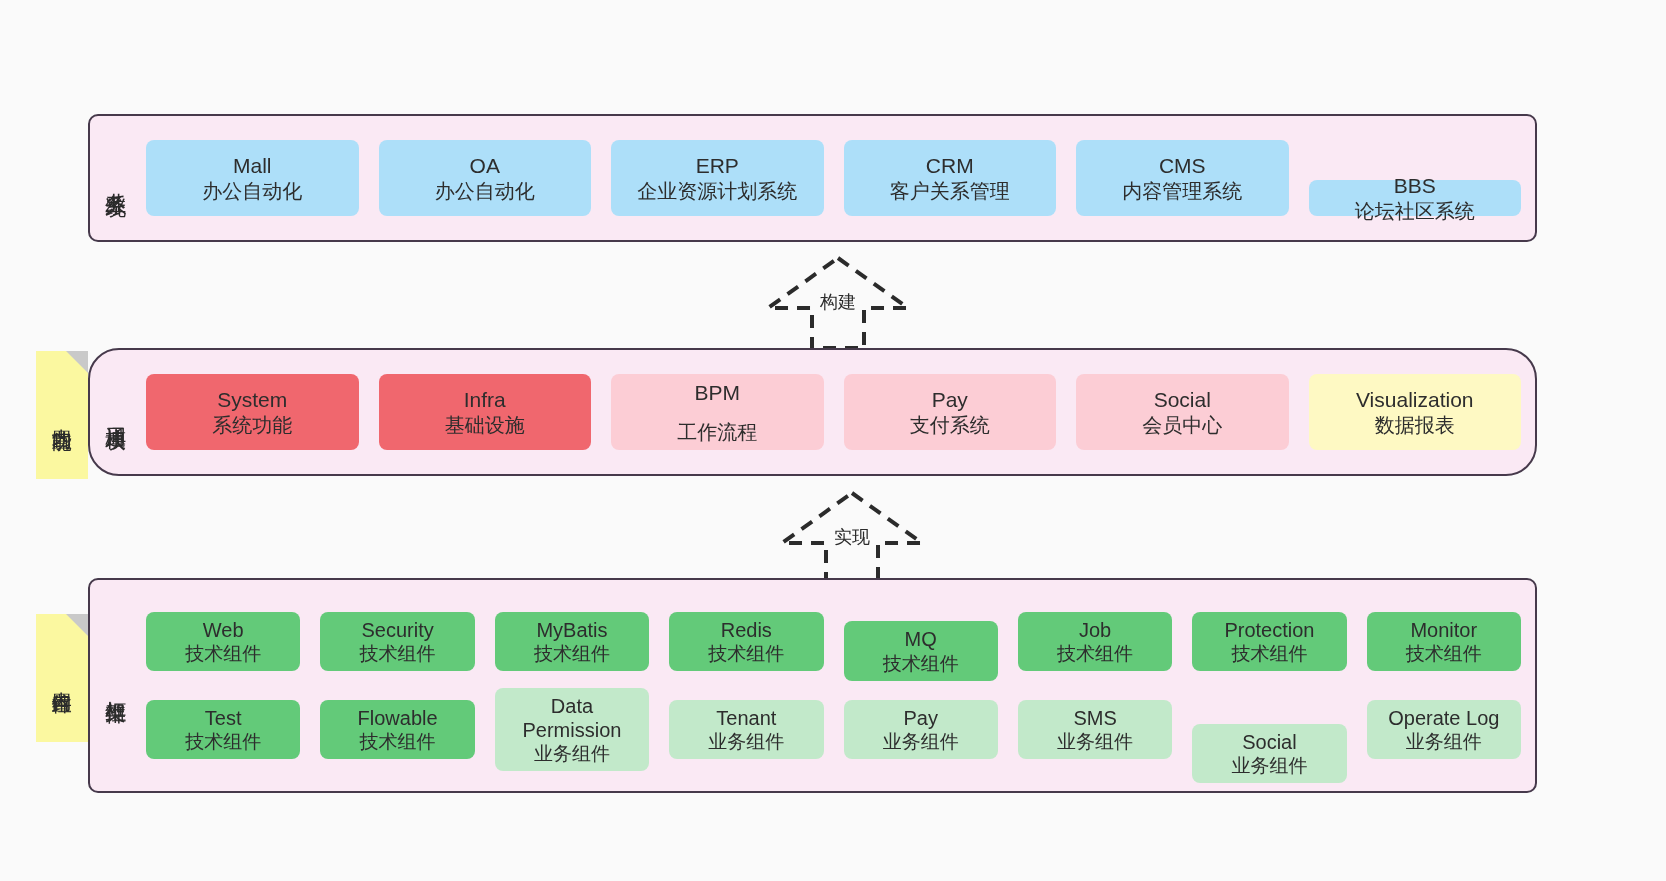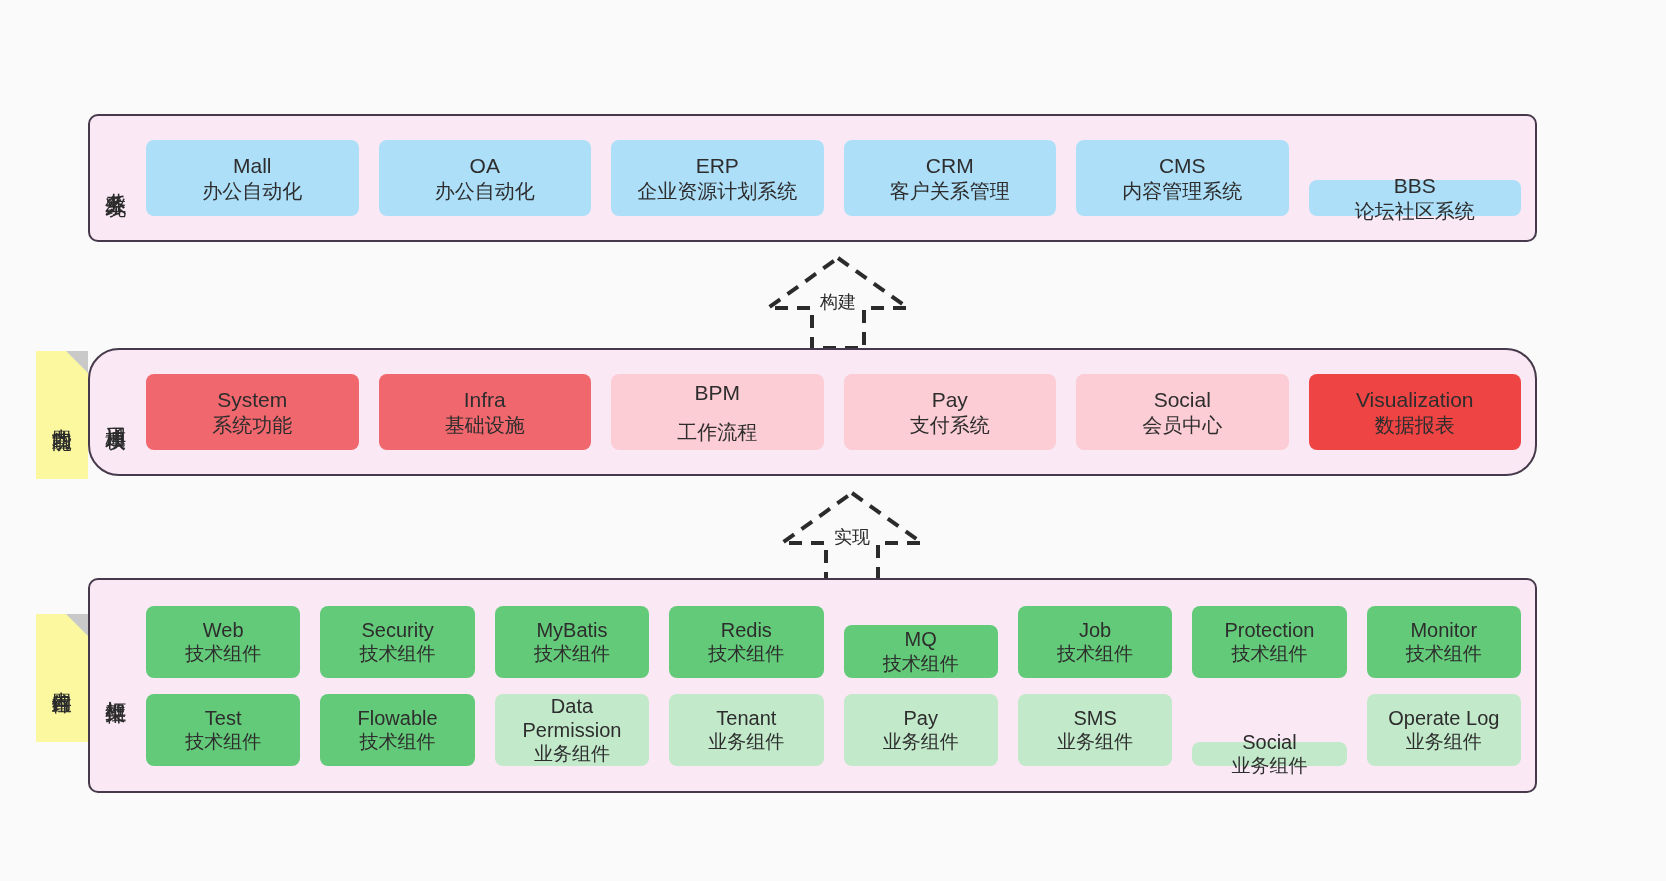--- a/index.html
+++ b/index.html
@@ -73,21 +73,21 @@
   #layer-business { left: 88px; top: 114px; width: 1449px; height: 128px; }
   #layer-business .layer-body { padding-left: 4px; }
   #layer-business .row { height: 76px; }
 
   #layer-modules { left: 88px; top: 348px; width: 1449px; height: 128px; }
   #layer-modules .layer-body { padding-left: 4px; }
   #layer-modules .row { height: 76px; }
 
   #layer-framework { left: 88px; top: 578px; width: 1449px; height: 215px; }
   #layer-framework .layer-body { padding-left: 4px; gap: 16px; }
-  #layer-framework .row { height: 72px; }
+  #layer-framework .row { height: 72px; align-items: center; }
   #layer-framework .cell .en { font-size: 20px; }
   #layer-framework .cell .cn { font-size: 19px; }
 
   
   .note {
     position: absolute;
     background: #fbf8a0;
     width: 52px;
     display: flex;
     align-items: center;
@@ -198,21 +198,21 @@
           <span class="cn">工作流程</span>
         </div>
         <div class="cell" style="background: rgb(252, 205, 213);">
           <span class="en">Pay</span>
           <span class="cn">支付系统</span>
         </div>
         <div class="cell" style="background: rgb(252, 205, 213);">
           <span class="en">Social</span>
           <span class="cn">会员中心</span>
         </div>
-        <div class="cell" style="background: #ef4444;">
+        <div class="cell" style="background: #fef9c3;">
           <span class="en">Visualization</span>
           <span class="cn">数据报表</span>
         </div>
       </div>
     </div>
   </div>
 
   <div class="connector" id="connector-impl">
     <svg width="180" height="100" viewBox="0 0 180 100">
       <path d="M90 6 L160 56 L116 56 L116 96 L64 96 L64 56 L20 56 Z" fill="none" stroke="#2b2b2b" stroke-width="4" stroke-dasharray="13 9" stroke-linejoin="miter"></path>

